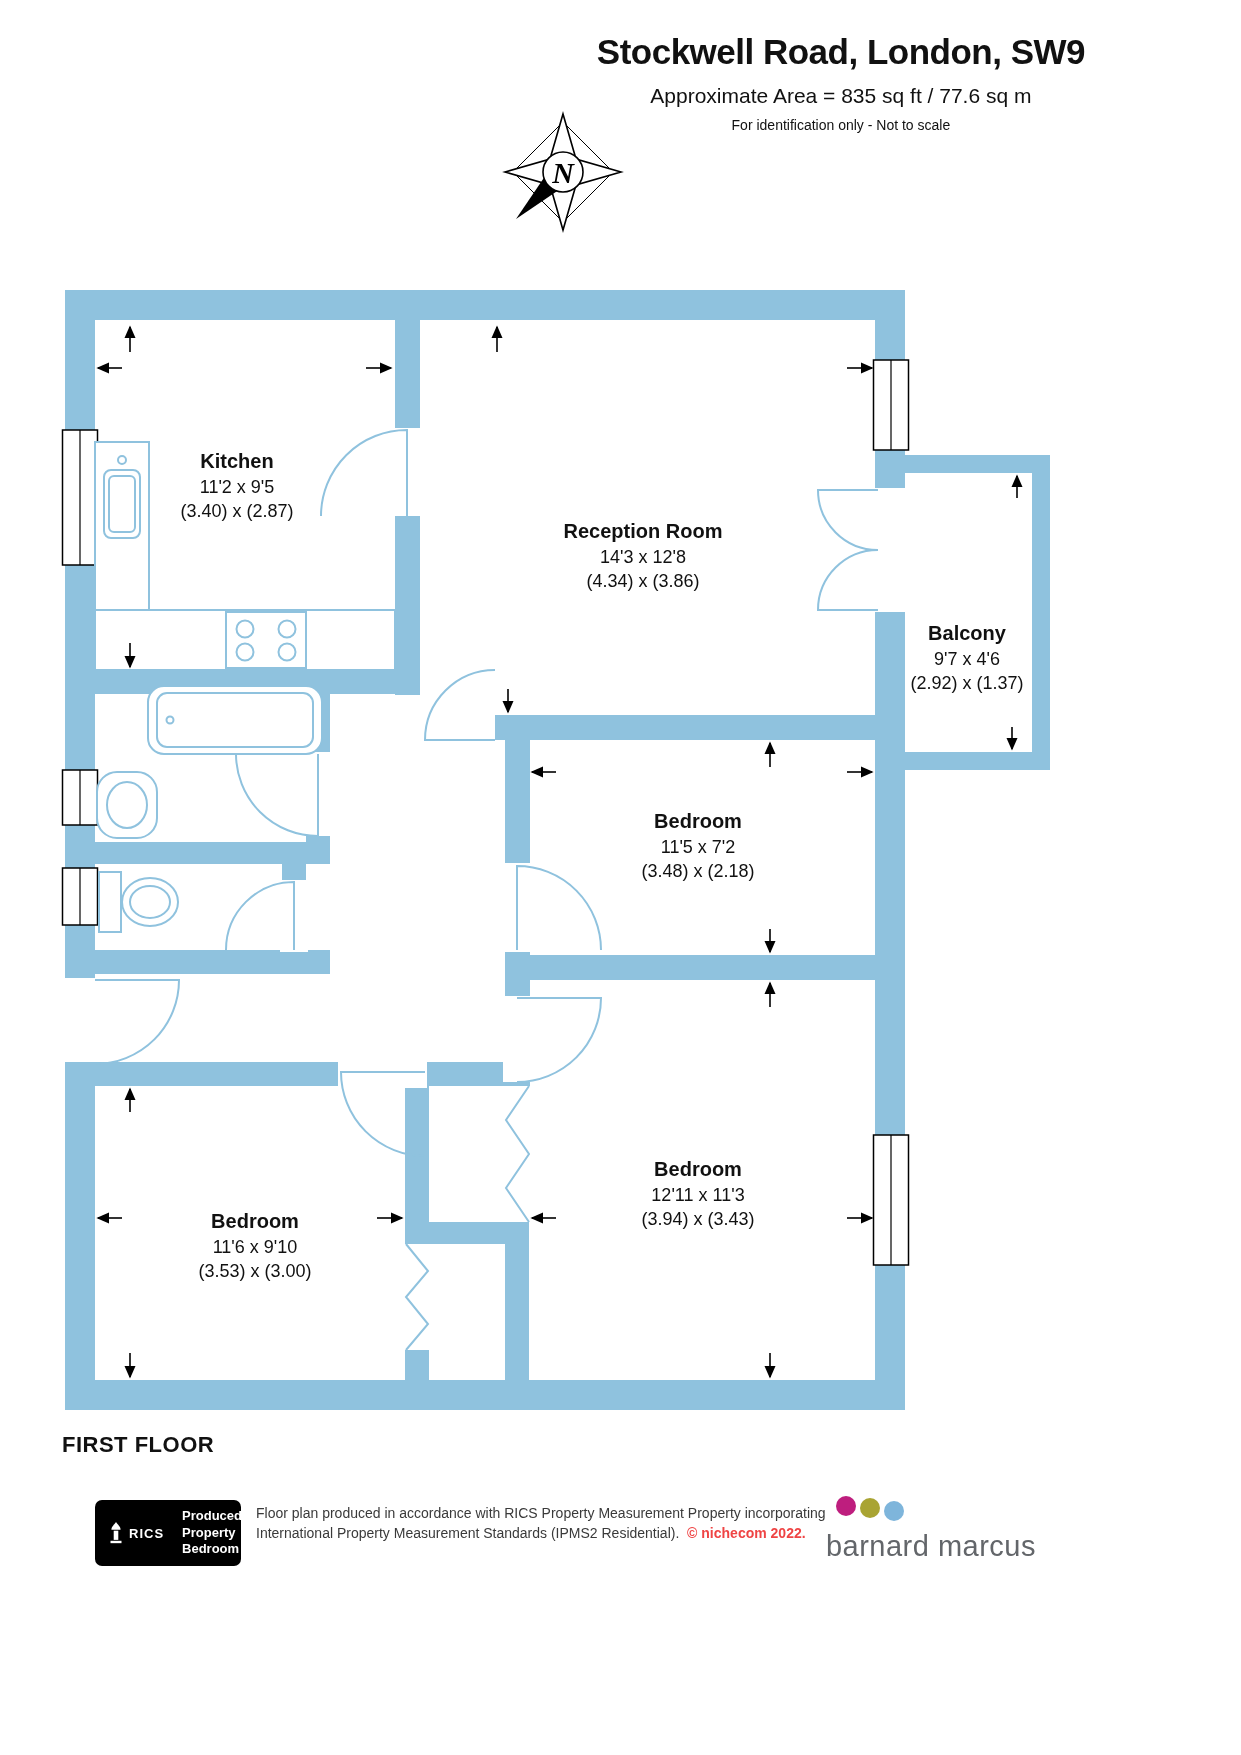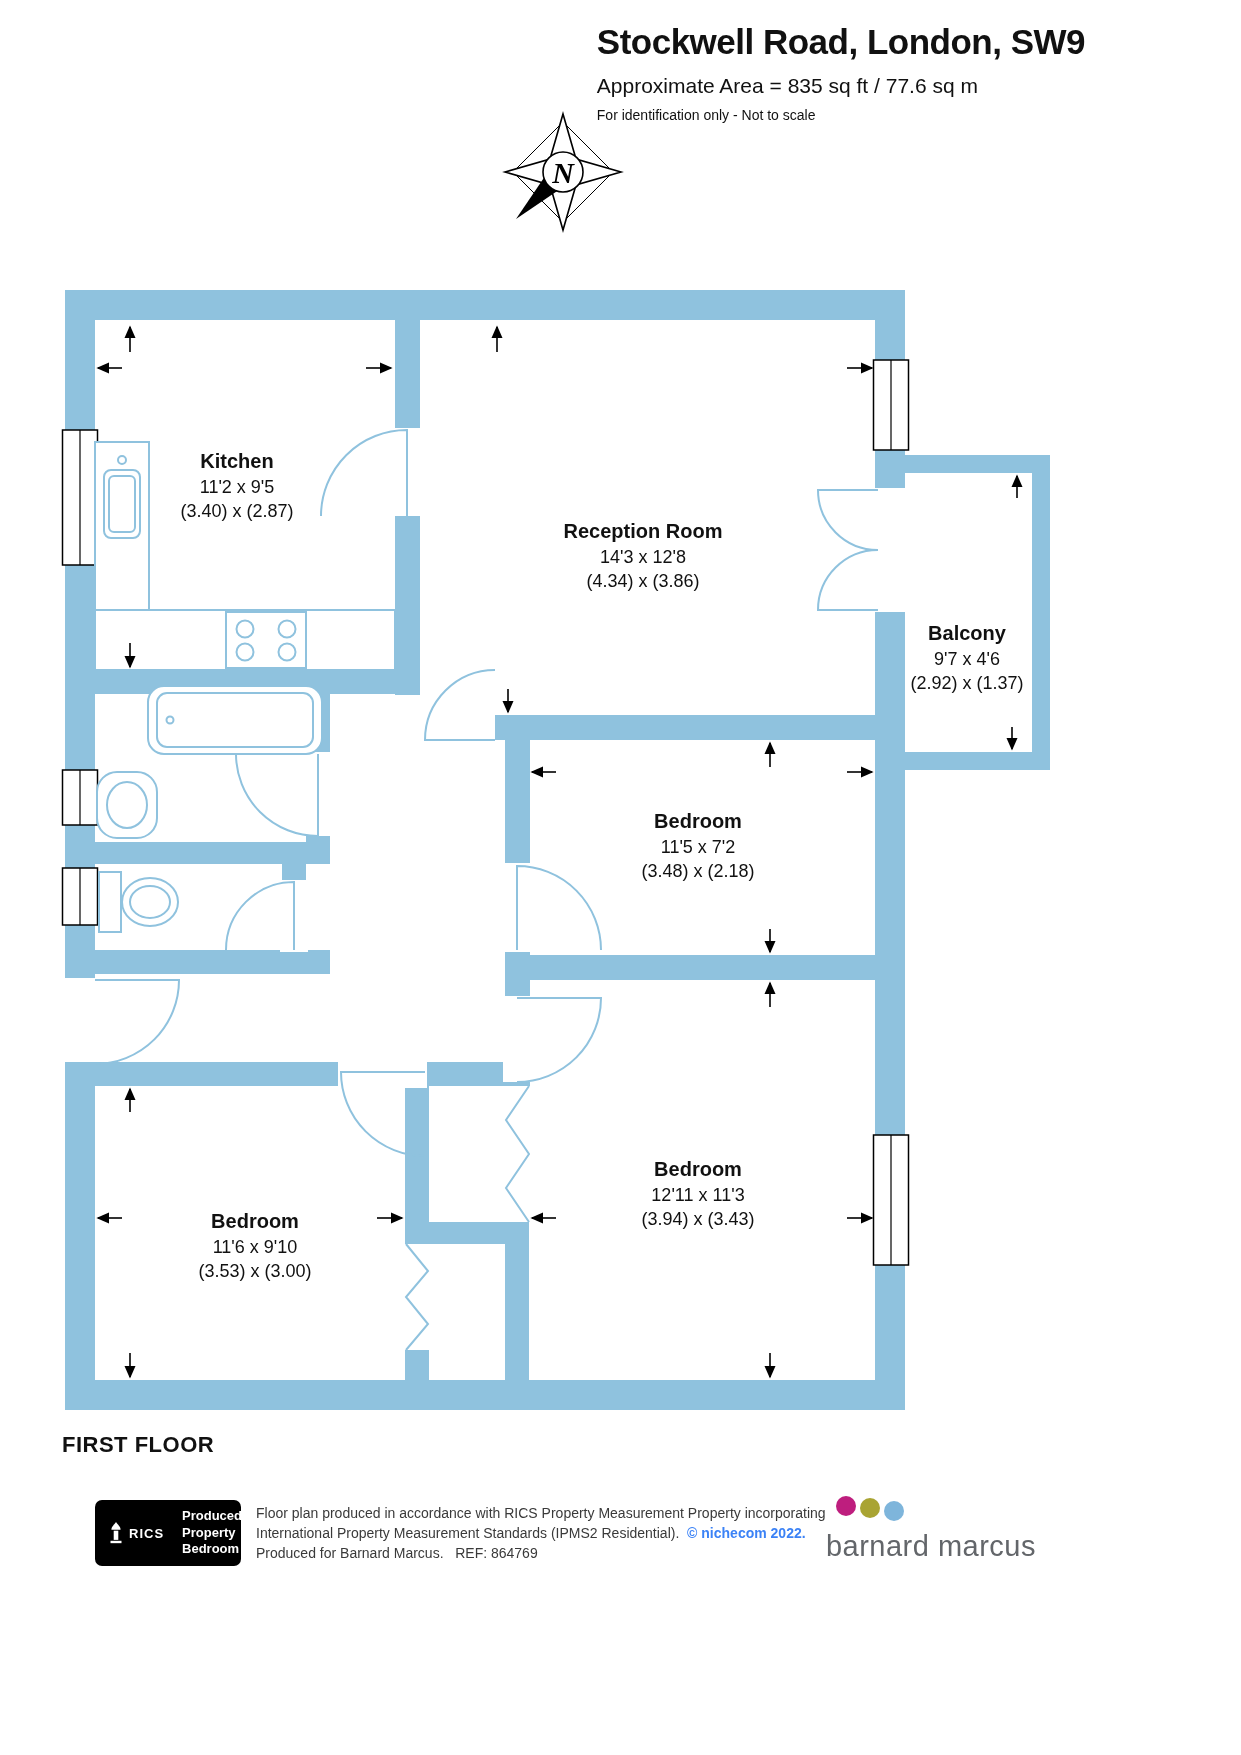--- a/index.html
+++ b/index.html
@@ -4,21 +4,21 @@
 <style>
   :root{
     --wall:#8FC2DE; --ink:#111111; --footer_text:#3A3A3A; --brand_gray:#63666A;
     --dot_magenta:#BE1E7E; --dot_olive:#A9A433; --dot_blue:#7EB5DB; --rics_bg:#000000;
   }
   html,body{margin:0;padding:0;background:#fff;}
   body{font-family:"Liberation Sans",sans-serif;color:var(--ink);}
   .page{position:relative;width:1241px;height:1755px;background:#fff;overflow:hidden;}
 
   
-  .header{position:absolute;top:22px;right:156px;text-align:left;}
+  .header{position:absolute;top:32px;right:156px;text-align:center;}
   .title{font-size:35px;font-weight:700;letter-spacing:-0.5px;}
   .area{font-size:21px;margin-top:12px;}
   .ident{font-size:14px;margin-top:9px;}
 
   
   svg.plan{position:absolute;left:0;top:0;width:1241px;height:1755px;}
   .wall{fill:var(--wall);}
   .gap{fill:#fff;}
   .win{fill:#fff;stroke:#000;stroke-width:1.5;}
   .winline{stroke:#000;stroke-width:1.2;}
@@ -37,21 +37,21 @@
 
   
   .rics-badge{position:absolute;left:95px;top:1500px;width:146px;height:66px;background:var(--rics_bg);
     border-radius:7px;display:flex;align-items:center;box-sizing:border-box;padding:6px 10px;gap:9px;color:#fff;}
   .rics-left{display:flex;flex-direction:row;align-items:center;gap:2px;}
   .rics-word{font-size:13px;font-weight:700;letter-spacing:1px;}
   .rics-sep{width:1px;height:44px;background:#fff;}
   .rics-right{font-size:13px;font-weight:700;line-height:1.3;}
   .disclaimer{position:absolute;left:256px;top:1503px;font-size:14px;line-height:20px;color:var(--footer_text);}
   .dline{white-space:pre;}
-  .niche{font-weight:600;color:#3b82f6;}
+  .niche{font-weight:600;color:#ef4444;}
   .brand{position:absolute;left:816px;top:1496px;width:220px;}
   .dots{display:flex;gap:4px;padding-left:20px;height:26px;}
   .dot{width:20px;height:20px;border-radius:50%;display:inline-block;}
   .dot-m{background:var(--dot_magenta);}
   .dot-o{background:var(--dot_olive);transform:translateY(2px);}
   .dot-b{background:var(--dot_blue);transform:translateY(5px);}
   .brand-name{font-size:29px;color:var(--brand_gray);margin-top:8px;letter-spacing:0.5px;text-align:right;}
 </style>
 </head>
 <body>
@@ -262,21 +262,20 @@
     <div class="rics-right">
       <div>Produced</div>
       <div>Property</div>
       <div>Bedroom</div>
     </div>
   </div>
 
   <div class="disclaimer">
     <div class="dline">Floor plan produced in accordance with RICS Property Measurement Property incorporating</div>
     <div class="dline"><span>International Property Measurement Standards (IPMS2 Residential).  </span><span class="niche">© nichecom 2022.</span></div>
-    <div class="dline">Produced for Barnard Marcus.   REF: 864769</div>
   </div>
 
   <div class="brand">
     <div class="dots">
       <span class="dot dot-m"></span>
       <span class="dot dot-o"></span>
       <span class="dot dot-b"></span>
     </div>
     <div class="brand-name">barnard marcus</div>
   </div>

